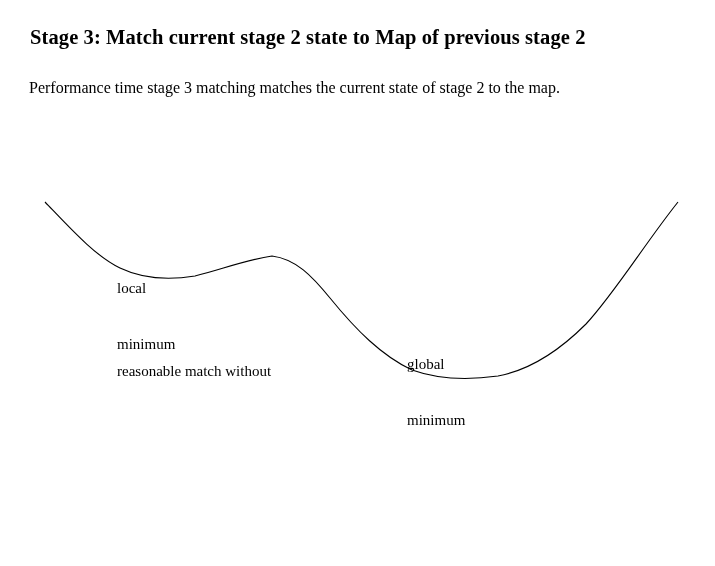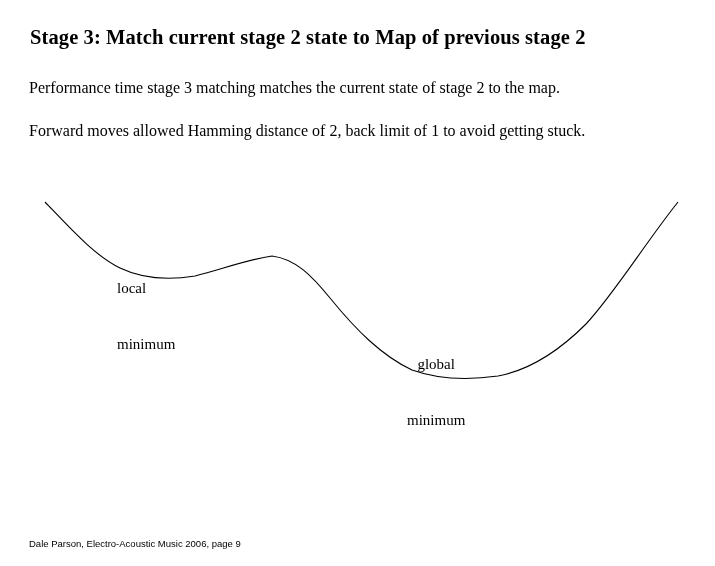--- a/index.html
+++ b/index.html
@@ -79,40 +79,39 @@
   }
 </style>
 </head>
 <body>
 
 <div class="slide">
 
   <div class="title">Stage 3: Match current stage 2 state to Map of previous stage 2</div>
 
   <div class="body-line para1">Performance time stage 3 matching matches the current state of stage 2 to the map.</div>
-  <div class="body-line para2">Forward moves allowed Hamming distance of 2, back limit of 1 to avoid getting stuck.</div>
 
   <div class="chart-area">
     <svg class="curve-svg" width="715" height="230" viewBox="0 0 715 230">
       <path d="M 45,22 C 70,48 95,76 120,88 C 145,100 170,100 195,96
                C 220,90 245,80 272,76 C 296,79 312,96 330,118
                C 356,150 382,176 412,190 C 440,200 470,200 498,196
                C 530,190 560,170 586,144 C 614,114 646,62 678,22" fill="none" stroke="#000000" stroke-width="1.1"></path>
     </svg>
 
     <div class="annot annot-local" style="top:61px;">
       <div>local</div>
       <div>minimum</div>
     </div>
 
     <div class="annot annot-reason" style="top:144px;">
+      <div>reasonable match without</div>
     </div>
 
-    <div class="annot annot-global" style="top:137px;text-align:center;">
+    <div class="annot annot-global" style="top:137px;">
       <div>global</div>
       <div>minimum</div>
     </div>
   </div>
 
 
-  <div class="footer">Dale Parson, Electro-Acoustic Music 2006, page 9</div>
 
 </div>
 
 </body></html>

